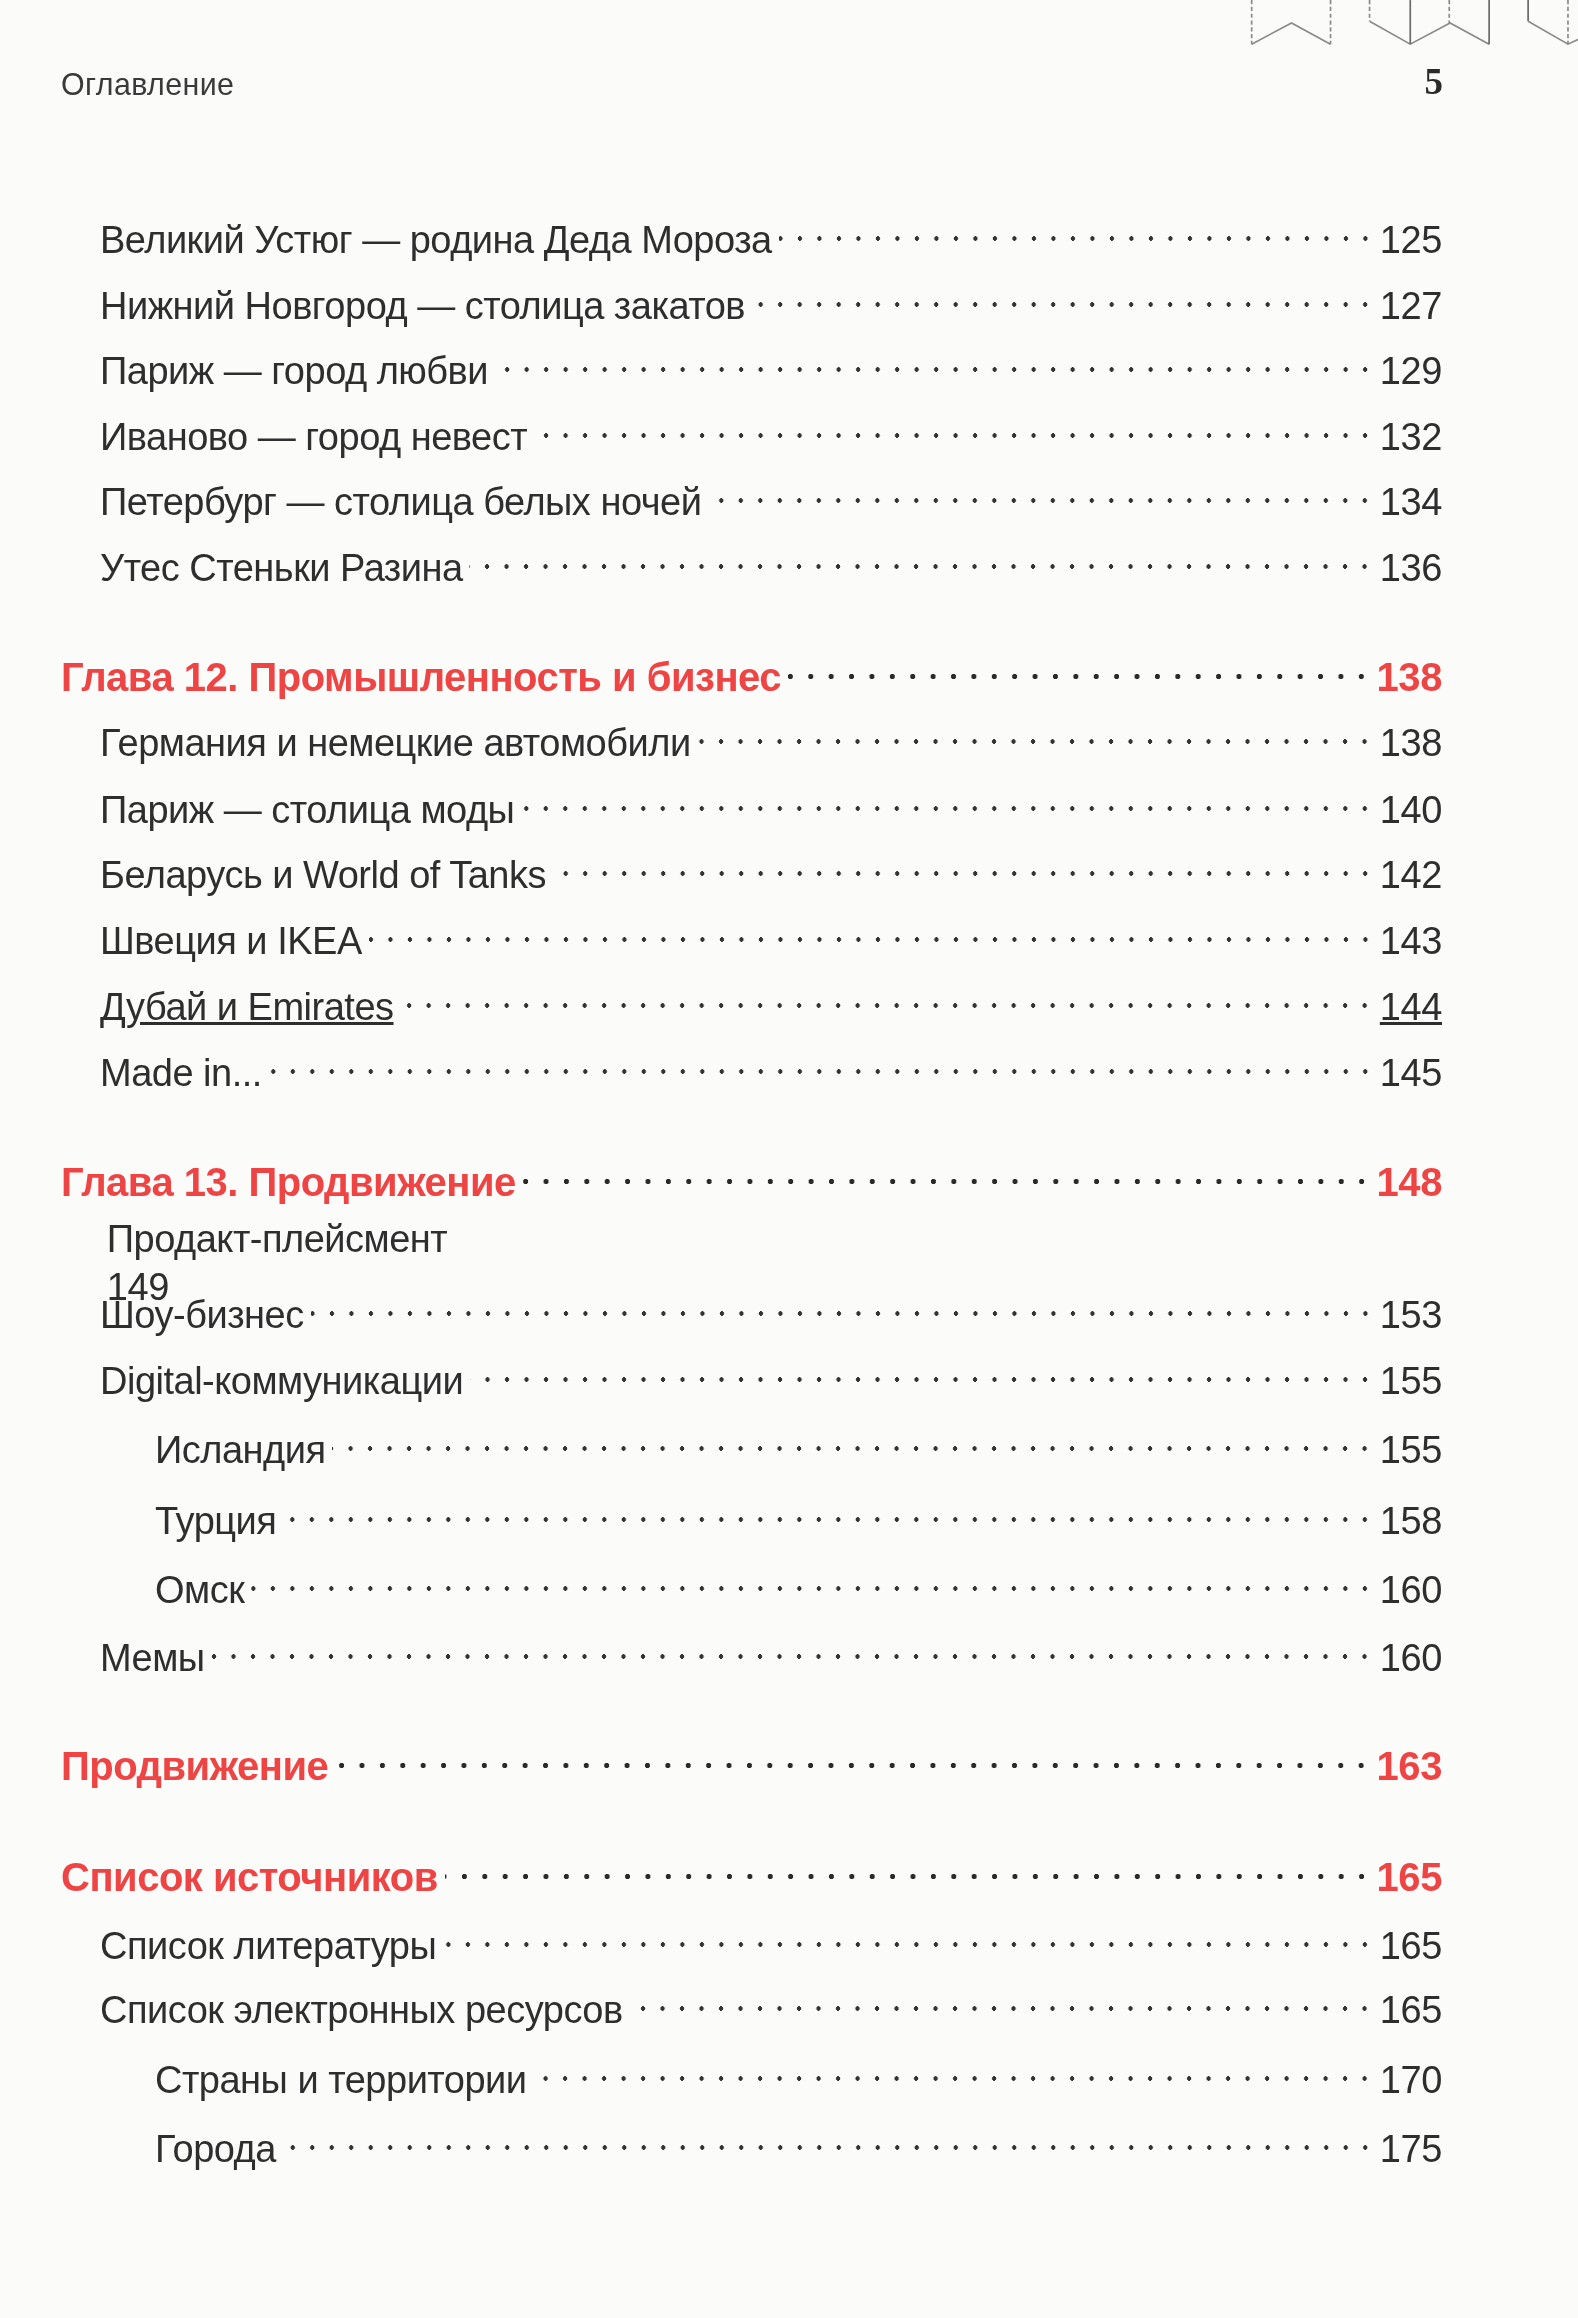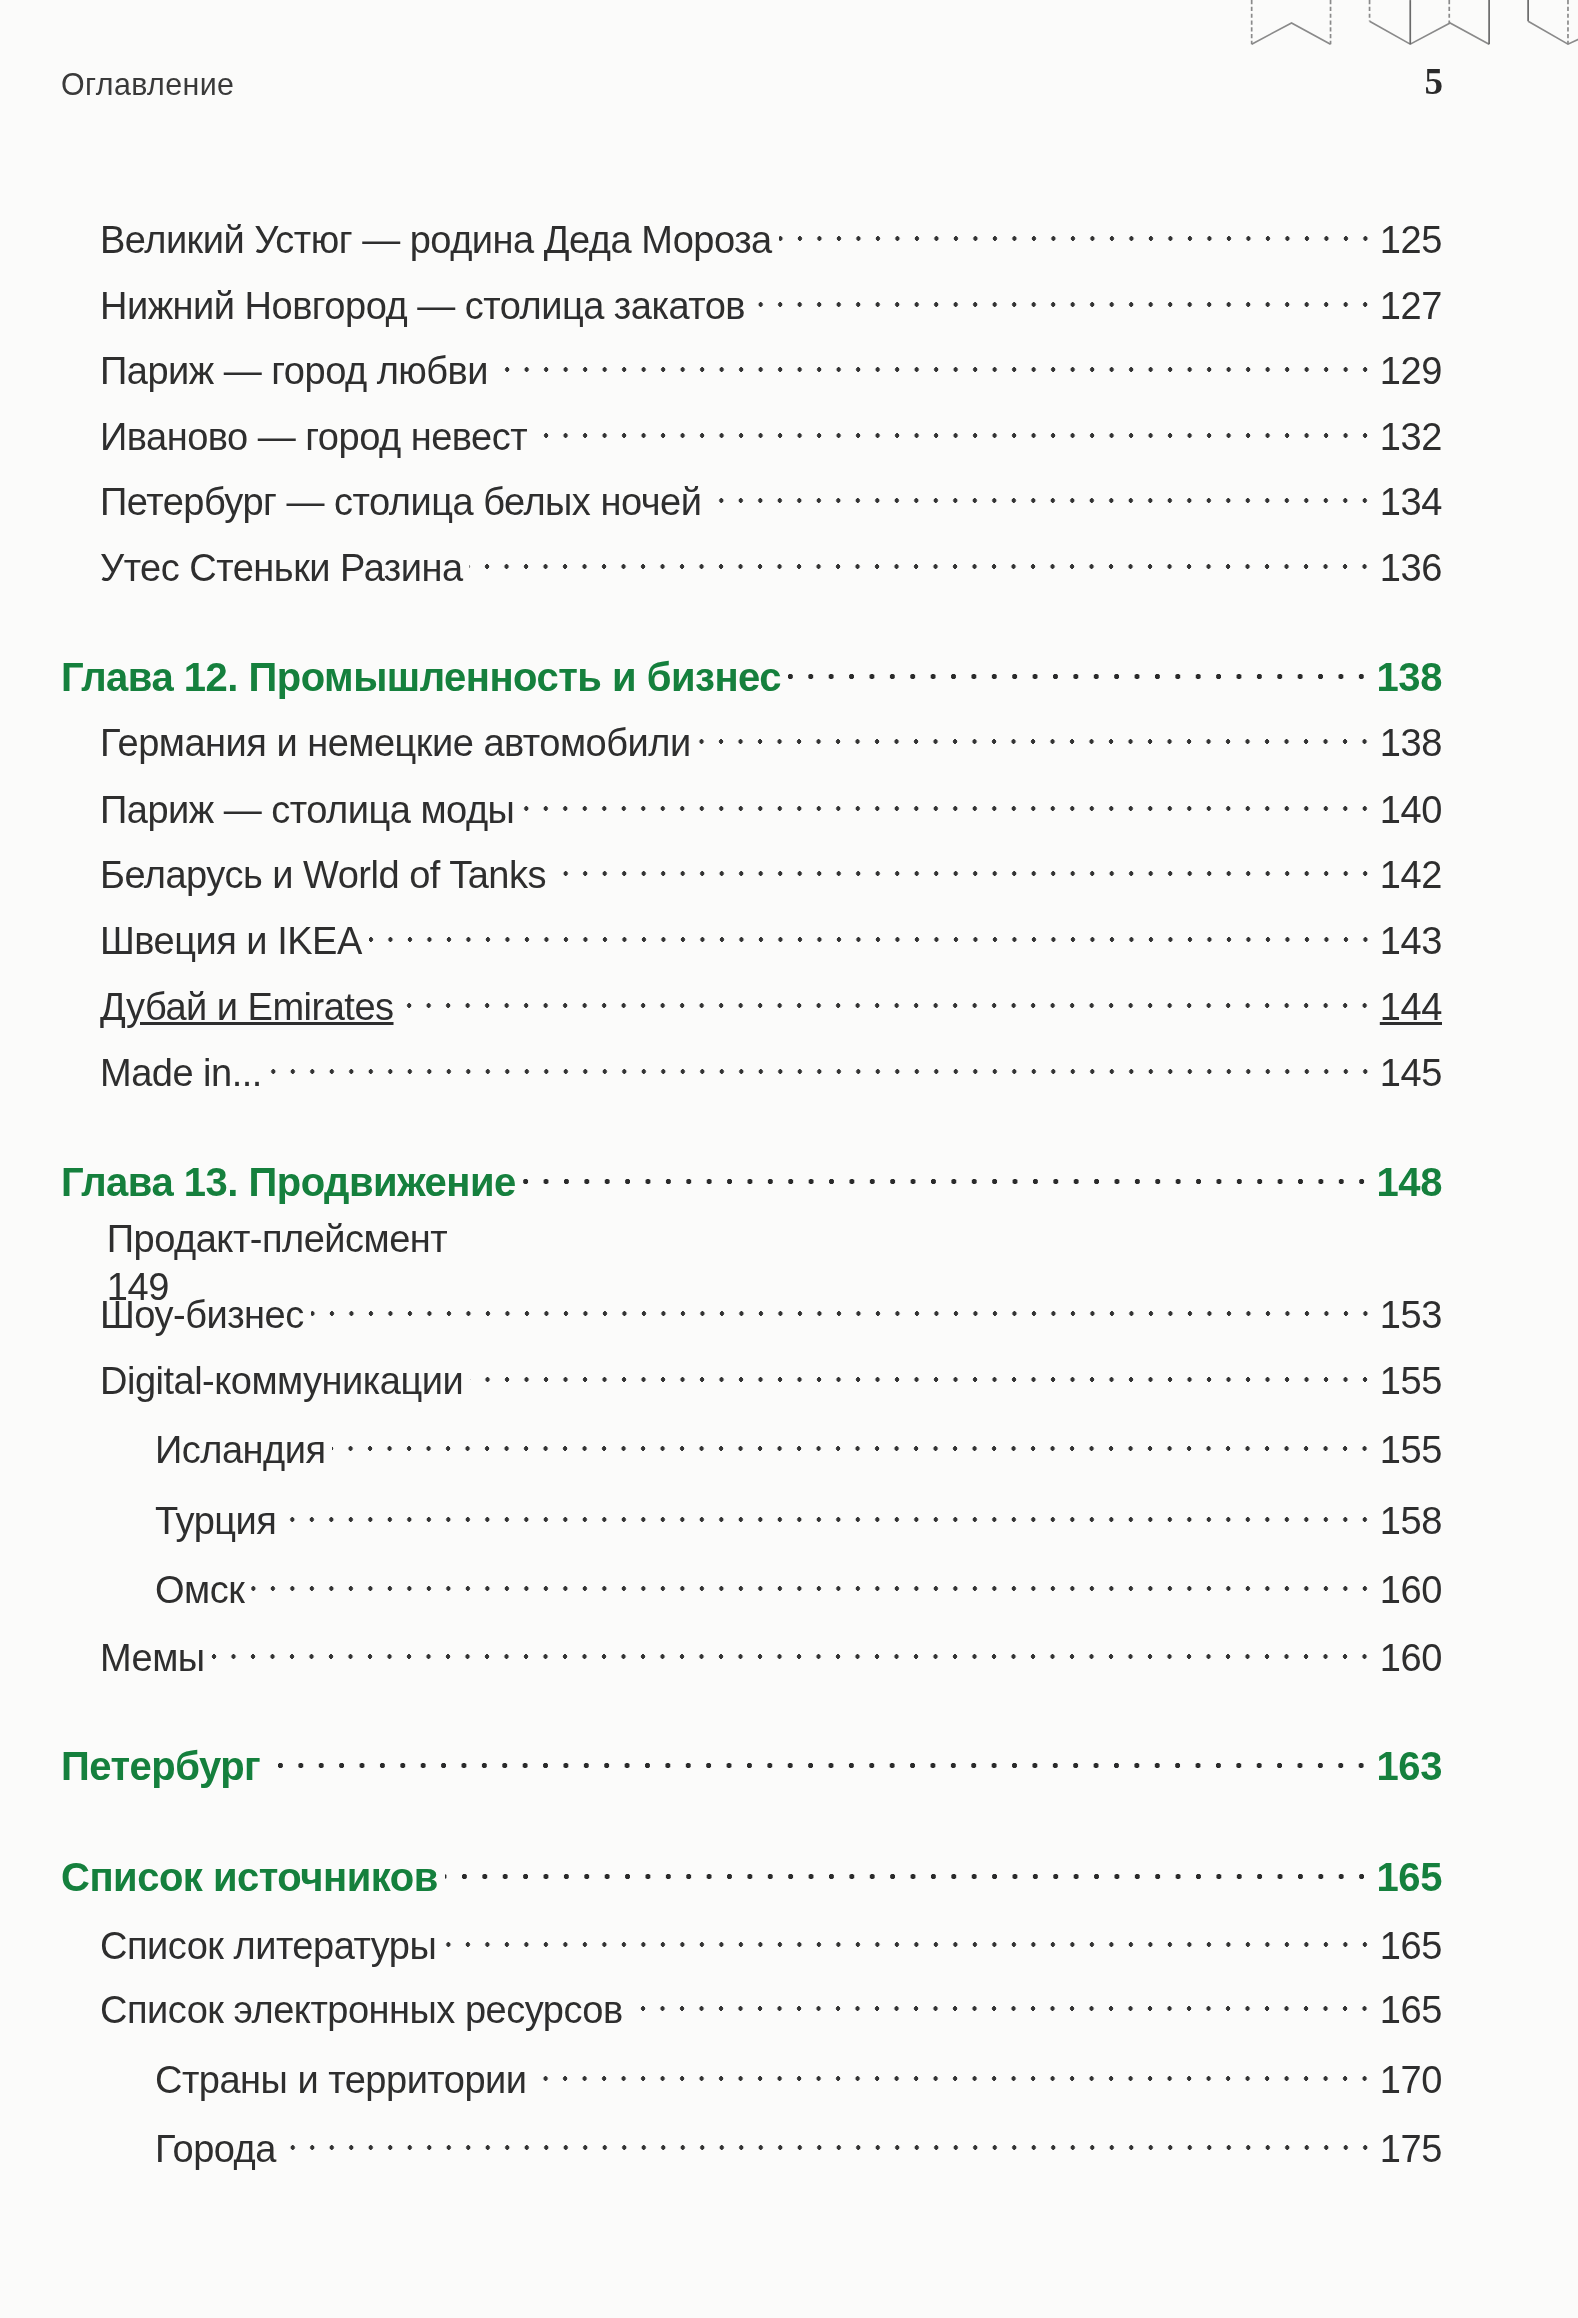--- a/index.html
+++ b/index.html
@@ -53,21 +53,21 @@
     .entry {
       position: absolute;
       right: 137px;
       display: flex;
       align-items: baseline;
       height: 48px;
       line-height: 48px;
       font-size: 38px;
       white-space: nowrap;
     }
-    .entry.lvl0 { left: 61px; font-weight: bold; font-size: 40px; color: #15803d; }
+    .entry.lvl0 { left: 61px; font-weight: bold; font-size: 40px; color: #ef4444; }
     .entry.lvl1 { left: 100px; }
     .entry.lvl2 { left: 155px; }
     .entry .label {
       flex: 0 0 auto;
       letter-spacing: -0.5px;
     }
     .entry .leader {
       flex: 1 1 auto;
       overflow: hidden;
       margin: 0 5.1px 0 6.8px;
@@ -220,21 +220,21 @@
       <span class="label">Омск</span>
       <span class="leader"></span>
       <span class="pg">160</span>
     </div>
     <div class="entry lvl1" style="top: 1623px;">
       <span class="label">Мемы</span>
       <span class="leader"></span>
       <span class="pg">160</span>
     </div>
     <div class="entry lvl0" style="top: 1732px;">
-      <span class="label">Петербург</span>
+      <span class="label">Продвижение</span>
       <span class="leader"></span>
       <span class="pg">163</span>
     </div>
     <div class="entry lvl0" style="top: 1843px;">
       <span class="label">Список источников</span>
       <span class="leader"></span>
       <span class="pg">165</span>
     </div>
     <div class="entry lvl1" style="top: 1911px;">
       <span class="label">Список литературы</span>

